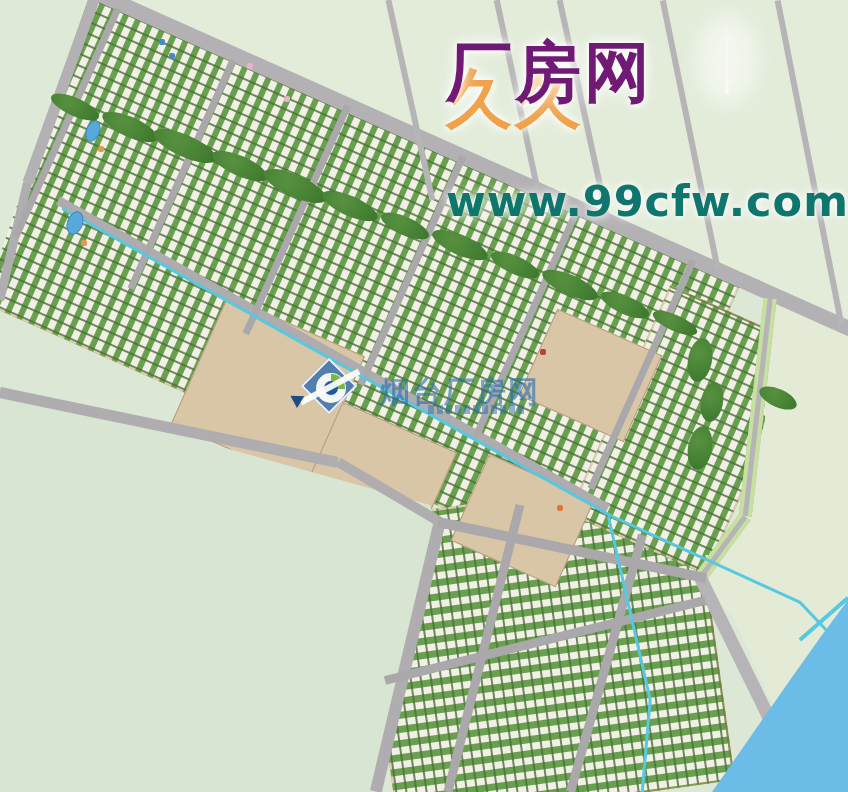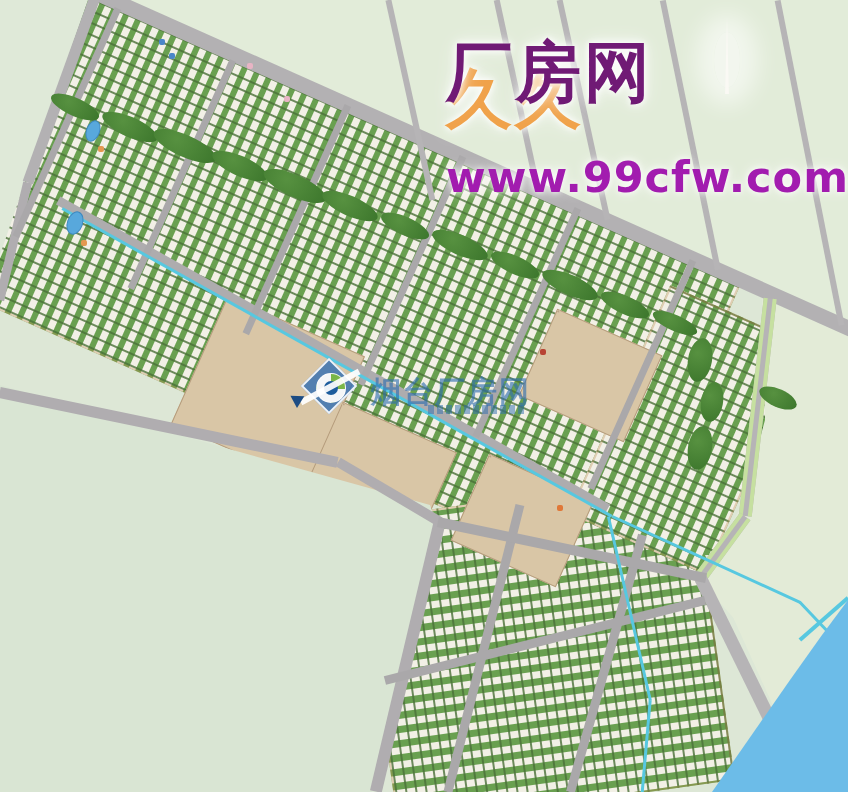--- a/index.html
+++ b/index.html
@@ -34,21 +34,21 @@
     box-shadow:0 0 22px 18px rgba(255,255,255,.55);}
   #obelisk{width:14px;height:78px;background:#faf9f4;
     clip-path:polygon(50% 0, 64% 100%, 36% 100%);filter:drop-shadow(0 0 2px rgba(120,120,120,.5));}
   
   #wm-top{left:446px;top:40px;white-space:nowrap;font-weight:bold;font-size:66px;
     letter-spacing:3px;line-height:1;
     text-shadow:0 0 6px rgba(255,255,255,.95),0 0 12px rgba(255,255,255,.85),0 0 22px rgba(255,255,255,.7);}
   #wm-url{left:446px;top:156px;white-space:nowrap;font-weight:bold;font-size:43px;
     letter-spacing:1px;line-height:1;
     text-shadow:0 0 6px rgba(255,255,255,.9),0 0 14px rgba(255,255,255,.8);}
-  #wm-center-text{left:371px;top:372px;white-space:nowrap;font-weight:bold;font-size:30px;
+  #wm-center-text{left:380px;top:372px;white-space:nowrap;font-weight:bold;font-size:30px;
     letter-spacing:2px;opacity:.62;}
   #wm-sub{left:428px;top:405px;width:98px;height:9px;opacity:.5;
     background:repeating-linear-gradient(90deg,#2e6eb0 0 6px,rgba(0,0,0,0) 6px 9px);}
   #wm-logo{left:303px;top:360px;width:56px;height:56px;}
   #wm-logo .diamond{left:6px;top:6px;width:40px;height:40px;transform:rotate(45deg);
     background:rgba(44,106,180,.78);border:2px solid rgba(255,255,255,.9);}
   #wm-logo .ring{left:13px;top:13px;width:30px;height:30px;border-radius:50%;
     background:conic-gradient(#7ab648 0 95deg,#f4f6f8 95deg 360deg);
     border:1px solid rgba(255,255,255,.8);}
   #wm-logo .ring-hole{left:21px;top:21px;width:14px;height:14px;border-radius:50%;background:#1c5c9c;}
@@ -154,21 +154,21 @@
       <div class="dot" style="left: 169px; top: 53px; width: 6px; height: 6px; background: rgb(74, 134, 200);"></div>
       <div class="poly" style="background: rgb(108, 188, 232); clip-path: polygon(848px 600px, 848px 792px, 712px 792px, 790px 680px, 822px 635px);"></div>
       <div id="obelisk-glow" style="left: 714px; top: 32px;"></div>
       <div id="obelisk" style="left: 720px; top: 16px;"></div>
     </div>
 
   <div id="wm-top">
     <span style="color:#f0a24a;margin-top:27px;">久久</span>
       <span style="color:#701a75;text-align:right;">厂房网</span>
   </div>
-  <div id="wm-url" style="color:#a21caf;">www.99cfw.com</div>
+  <div id="wm-url" style="color:#0f766e;margin-top:24px;">www.99cfw.com</div>
 
   <div id="wm-logo">
     <div class="diamond"></div>
     <div class="ring"></div>
     <div class="ring-hole"></div>
     <div class="arrow"></div>
     <div class="arrow-head"></div>
   </div>
   <div id="wm-center-text" style="color:#2e6eb0;">烟台厂房网</div>
   <div id="wm-sub"></div>

